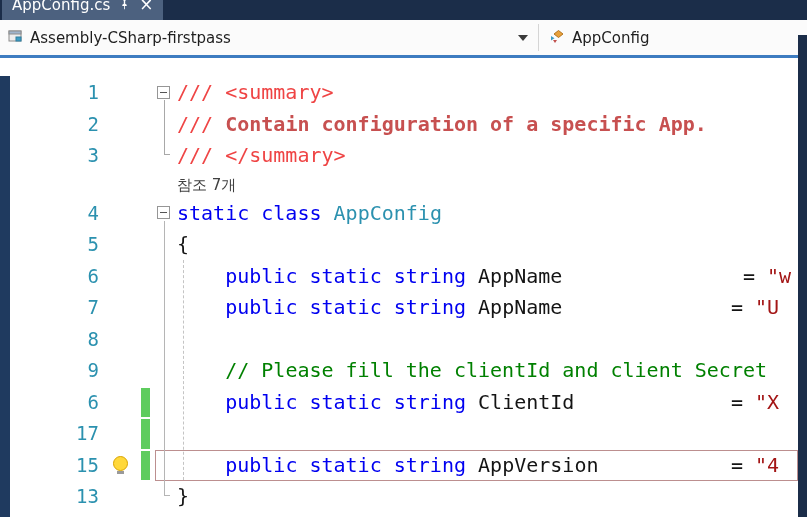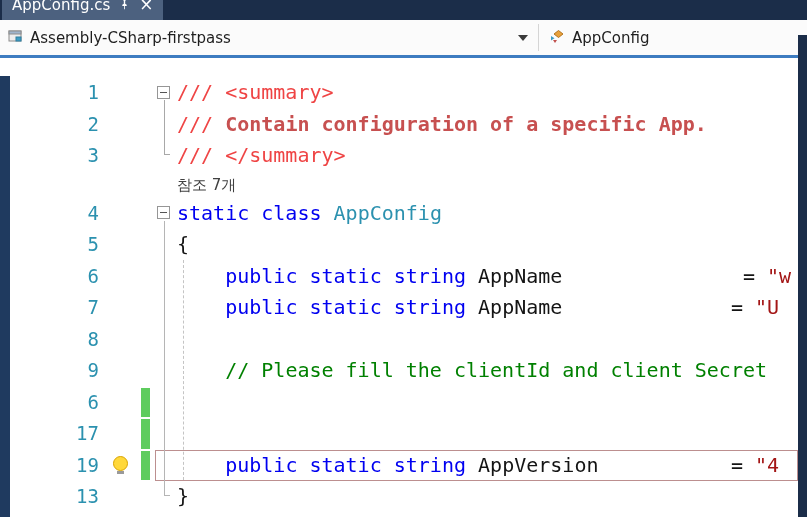--- a/index.html
+++ b/index.html
@@ -229,31 +229,32 @@
           <span class="col fold"></span>
           <span class="col code"><span class="pln">    </span><span class="cmt">// Please fill the clientId and client Secret</span></span>
         </div>
         <div class="row">
           <span class="col num">6</span>
           <span class="col bulb"></span>
           <span class="col chg">
             <i class="bar"></i>
           </span>
           <span class="col fold"></span>
+          <span class="col code"><span class="pln">    </span><span class="kw">public static string </span><span class="pln">ClientId             = </span><span class="str">"X</span></span>
         </div>
         <div class="row">
           <span class="col num">17</span>
           <span class="col bulb"></span>
           <span class="col chg">
             <i class="bar"></i>
           </span>
           <span class="col fold"></span>
         </div>
         <div class="row current">
-          <span class="col num">19</span>
+          <span class="col num">15</span>
           <span class="col bulb">
             <i class="bulb-icon"></i>
           </span>
           <span class="col chg">
             <i class="bar"></i>
           </span>
           <span class="col fold"></span>
           <span class="col code"><span class="pln">    </span><span class="kw">public static string </span><span class="pln">AppVersion           = </span><span class="str">"4</span></span>
         </div>
         <div class="row">

